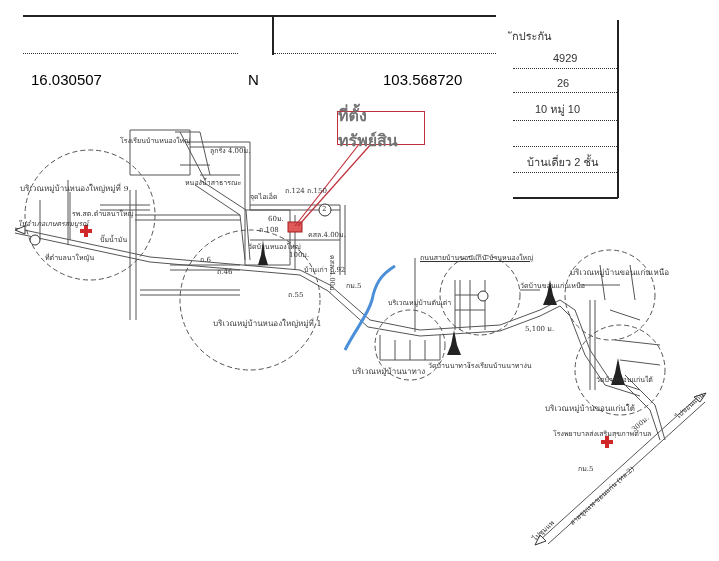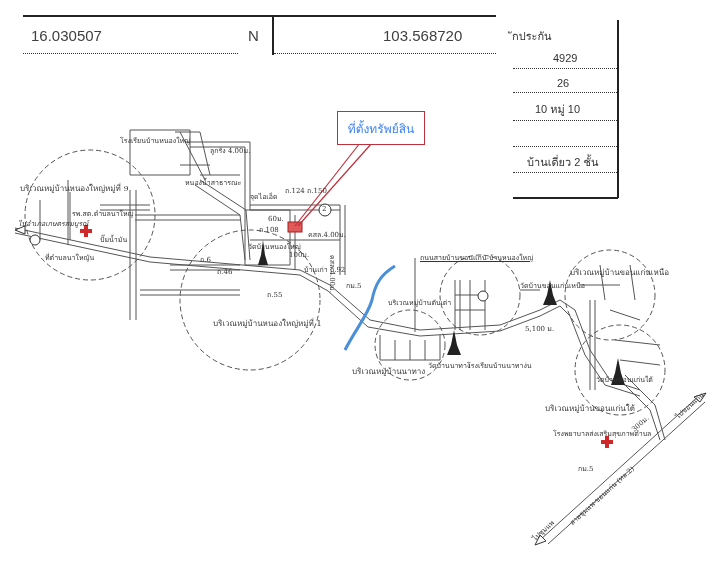--- a/index.html
+++ b/index.html
@@ -1,27 +1,27 @@
 <!DOCTYPE html>
 <html><head>
 <meta charset="utf-8">
 <style>
   html, body { margin:0; padding:0; background:#ffffff; }
   body { width:719px; height:561px; position:relative; overflow:hidden;
          font-family:"DejaVu Sans", sans-serif; color:#222; }
   .hdr-line { position:absolute; background:#222; }
   .dot-line { position:absolute; border-top:1px dotted #333; height:0; }
   .txt { position:absolute; white-space:nowrap; }
-  .coord { font-family:"Liberation Sans", sans-serif; font-size:15px; color:#404040; }
+  .coord { font-family:"Liberation Sans", sans-serif; font-size:15px; color:#000000;margin-top:44px; }
   .info { font-family:"Liberation Sans", sans-serif; font-size:11px; color:#333; }
   .maplbl { position:absolute; font-family:"DejaVu Serif", serif; font-size:7px; color:#333; white-space:nowrap; }
   .maplbl.big { font-size:8px; }
   #callout { position:absolute; left:337px; top:111px; width:86px; height:32px;
              border:1.5px solid #c0303c; background:#fff; display:flex; align-items:center; justify-content:center; }
-  #callout span { font-family:"DejaVu Sans", sans-serif; font-weight:normal; font-size:12px; color:#3b82f6; }
+  #callout span { font-family:"DejaVu Sans", sans-serif; font-weight:bold; font-size:16px; color:#737373; }
   svg { position:absolute; left:0; top:0; }
 </style>
 </head>
 <body>
 
 <div class="hdr-line" style="left:23px;top:15px;width:473px;height:2px;"></div>
 <div class="hdr-line" style="left:272px;top:15px;width:2px;height:40px;"></div>
 <span class="txt coord" style="left:31px;top:27px;">16.030507</span>
 <span class="txt coord" style="left:248px;top:27px;">N</span>
 <div class="dot-line" style="left:23px;top:53px;width:215px;"></div>
@@ -160,21 +160,21 @@
 <span class="maplbl" style="left:285px;top:185px;">ถ.124  ถ.150</span>
 <span class="maplbl" style="left:268px;top:213px;">60ม.</span>
 <span class="maplbl" style="left:259px;top:224px;">ถ.108</span>
 <span class="maplbl" style="left:308px;top:229px;">คสล.4.00ม.</span>
 <span class="maplbl" style="left:322px;top:205px;">2</span>
 <span class="maplbl" style="left:248px;top:241px;">วัดบ้านหนองใหญ่</span>
 <span class="maplbl" style="left:289px;top:249px;">100ม.</span>
 <span class="maplbl" style="left:304px;top:258px;margin-top:6px;">บ้านเก่า ถ.92</span>
 <span class="maplbl" style="left:200px;top:254px;">ถ.6</span>
 <span class="maplbl" style="left:217px;top:266px;">ถ.46</span>
-<span class="maplbl" style="left:267px;top:289px;">ถ.55</span>
+<span class="maplbl" style="left:288px;top:289px;">ถ.55</span>
 <span class="maplbl" style="left:338px;top:255px;transform:rotate(90deg);transform-origin:left top;">คสล.4.00ม.</span>
 <span class="maplbl big" style="left:213px;top:317px;">บริเวณหมู่บ้านหนองใหญ่หมู่ที่ 1</span>
 <span class="maplbl" style="left:346px;top:280px;">กม.5</span>
 <span class="maplbl" style="left:420px;top:252px;text-decoration:underline;">ถนนสายบ้านขอนแก่น-บ้านหนองใหญ่</span>
 <span class="maplbl" style="left:388px;top:297px;">บริเวณหมู่บ้านตับเต่า</span>
 <span class="maplbl big" style="left:352px;top:365px;">บริเวณหมู่บ้านนาทาง</span>
 <span class="maplbl" style="left:428px;top:360px;">วัดบ้านนาทาง</span>
 <span class="maplbl" style="left:467px;top:360px;">โรงเรียนบ้านนาทาง่น</span>
 <span class="maplbl" style="left:520px;top:280px;">วัดบ้านขอนแก่นเหนือ</span>
 <span class="maplbl big" style="left:570px;top:266px;">บริเวณหมู่บ้านขอนแก่นเหนือ</span>

